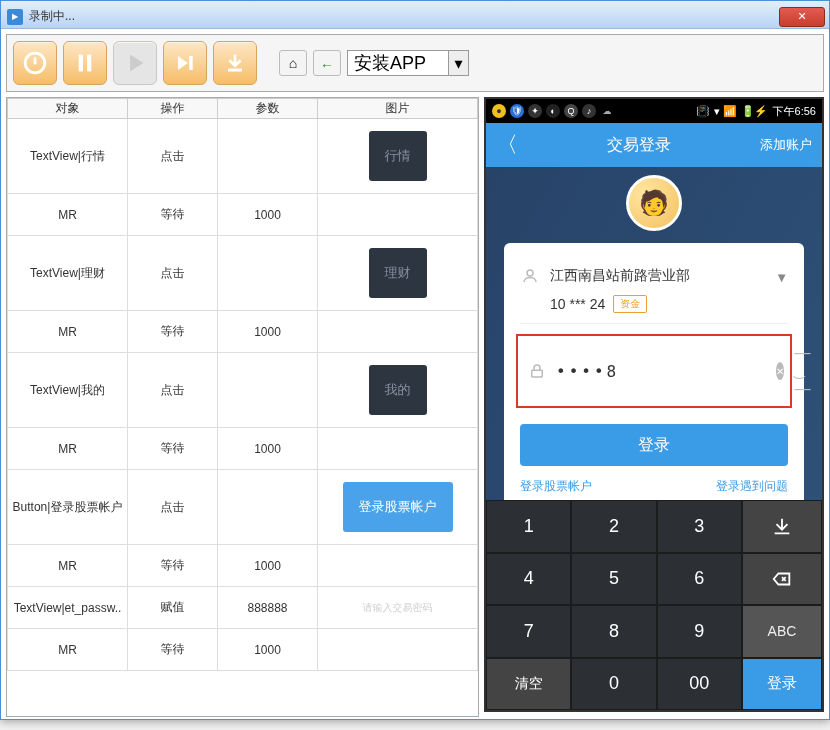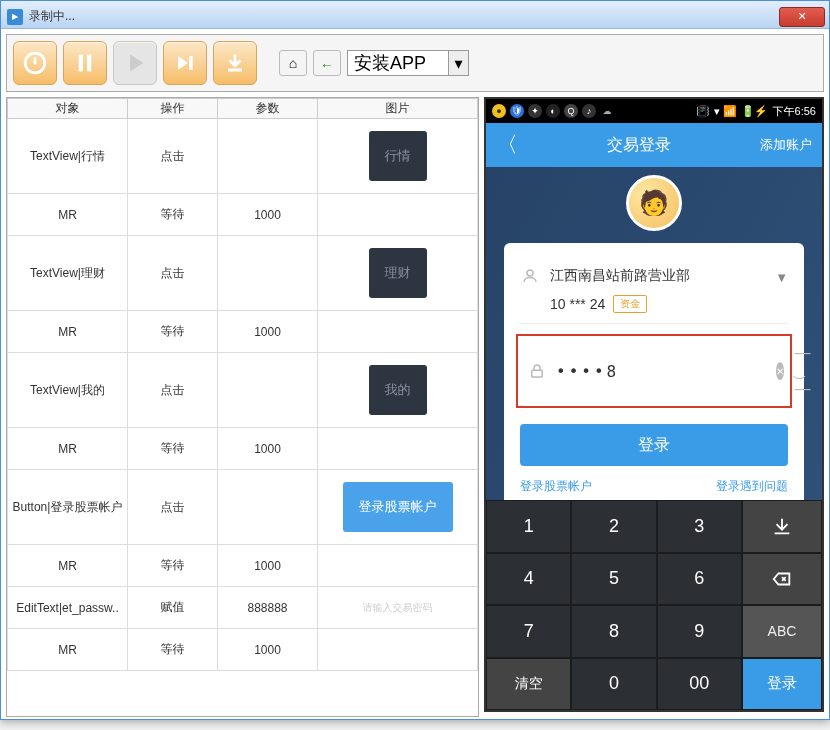--- a/index.html
+++ b/index.html
@@ -244,21 +244,21 @@
               <td></td>
               <td><span class="img-chip chip-blue">登录股票帐户</span></td>
             </tr>
             <tr>
               <td>MR</td>
               <td>等待</td>
               <td>1000</td>
               <td></td>
             </tr>
             <tr>
-              <td>EditText|et_passw..</td>
+              <td>TextView|et_passw..</td>
               <td>赋值</td>
               <td>888888</td>
               <td><span class="chip-faint">请输入交易密码</span></td>
             </tr>
             <tr>
               <td>MR</td>
               <td>等待</td>
               <td>1000</td>
               <td></td>
             </tr>

